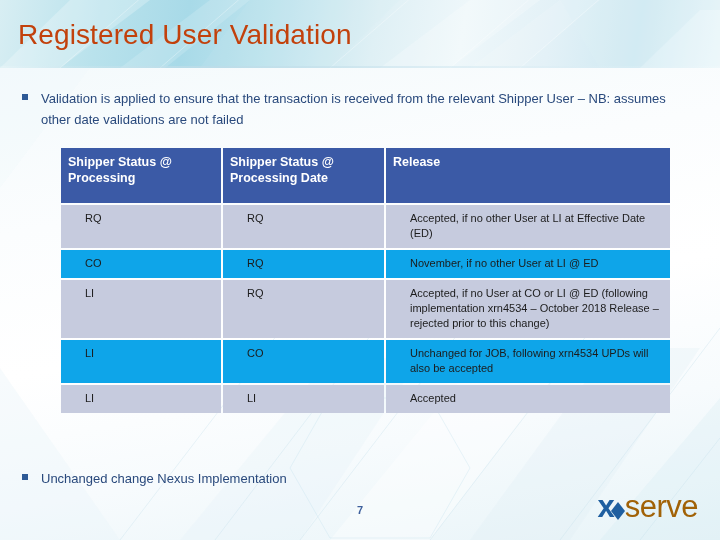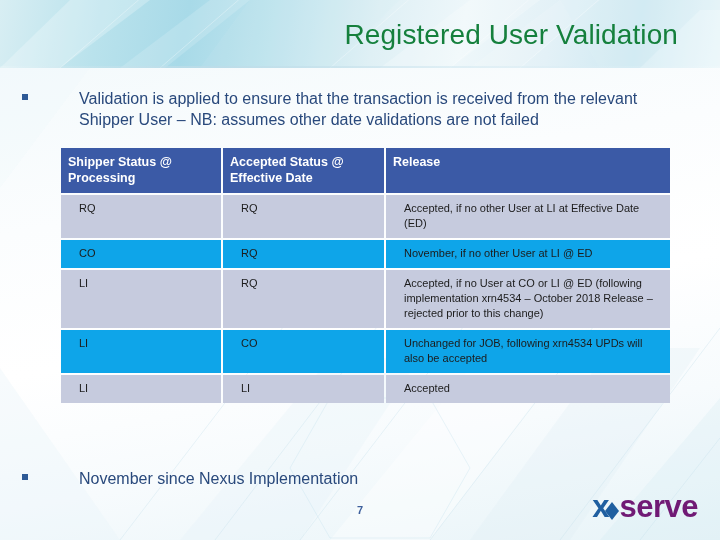--- a/index.html
+++ b/index.html
@@ -56,74 +56,72 @@
     overflow: hidden;
   }
 
   
   .title {
     position: absolute;
     left: 18px; top: 18px;
     width: 660px;
     font-size: 28px;
     font-weight: 400;
-    color: #15803d;
+    color: #c2410c;
     letter-spacing: 0.1px;
     line-height: 34px;
     white-space: nowrap;
-    text-align: right;
   }
 
   
   .bullet-row {
     position: absolute;
     display: flex;
     align-items: flex-start;
   }
   .bullet-mark {
     width: 6px; height: 6px;
     background: #2e5a96;
     margin-top: 6px;
     margin-right: 13px;
     flex: 0 0 auto;
   }
   .bullet-text {
-    font-size: 16px;
+    font-size: 13px;
     color: #29497c;
     line-height: 21px;
     font-weight: 400;
-    margin-left: 38px;
   }
   #bullet-top { left: 22px; top: 88px; width: 670px; }
   #bullet-top .bullet-text { width: 640px; }
   #bullet-bottom { left: 22px; top: 468px; width: 500px; }
 
   
   .tbl {
     position: absolute;
     left: 59px; top: 146px;
     width: 613px;
     border-collapse: separate;
     border-spacing: 2px 2px;
     table-layout: fixed;
   }
   .tbl th {
     background: #3b5aa6;
     color: #ffffff;
     font-size: 12.5px;
     font-weight: bold;
     text-align: left;
-    padding: 6px 7px 7px 7px;
+    padding: 6px 7px 17px 7px;
     vertical-align: top;
     line-height: 16px;
   }
   .tbl td {
     font-size: 11px;
     color: #1c1c1c;
-    padding: 6px 7px 7px 18px;
+    padding: 6px 7px 7px 24px;
     vertical-align: top;
     line-height: 15px;
     font-weight: 400;
   }
   .tbl tr.r-dark td { background: #c6cbde; }
   .tbl tr.r-light td { background: #0ea5e9; }
 
   .col-a { width: 160px; }
   .col-b { width: 161px; }
   .col-c { width: 284px; }
@@ -166,22 +164,22 @@
     content: "";
     position: absolute;
     left: -7px; top: 9px;
     width: 0; height: 0;
     border-left: 7px solid transparent;
     border-right: 7px solid transparent;
     border-top: 9px solid #1f5fa0;
   }
   .logo-serve {
     font-size: 31px;
-    font-weight: 700;
-    color: #701a75;
+    font-weight: 400;
+    color: #a16207;
     letter-spacing: -0.5px;
     line-height: 31px;
     margin-left: 1px;
   }
 </style>
 </head>
 <body>
 
 <div class="slide">
 
@@ -240,21 +238,21 @@
 
   <table class="tbl">
     <colgroup>
       <col class="col-a">
         <col class="col-b">
         <col class="col-c">
     </colgroup>
     <thead>
       <tr>
         <th>Shipper Status @ Processing</th>
-        <th>Accepted Status @ Effective Date</th>
+        <th>Shipper Status @ Processing Date</th>
         <th>Release</th>
       </tr>
     </thead>
     <tbody>
       <tr class="r-dark">
         <td>RQ</td>
         <td>RQ</td>
         <td>Accepted, if no other User at LI at Effective Date (ED)</td>
       </tr>
       <tr class="r-light">
@@ -275,21 +273,21 @@
       <tr class="r-dark">
         <td>LI</td>
         <td>LI</td>
         <td>Accepted</td>
       </tr>
     </tbody>
   </table>
 
   <div class="bullet-row" id="bullet-bottom">
     <span class="bullet-mark"></span>
-    <span class="bullet-text">November since Nexus Implementation</span>
+    <span class="bullet-text">Unchanged change Nexus Implementation</span>
   </div>
 
   <div class="page-num">7</div>
 
   <div class="logo">
     <span class="logo-x">x</span>
     <span class="logo-diamond"></span>
     <span class="logo-serve">serve</span>
   </div>
 

